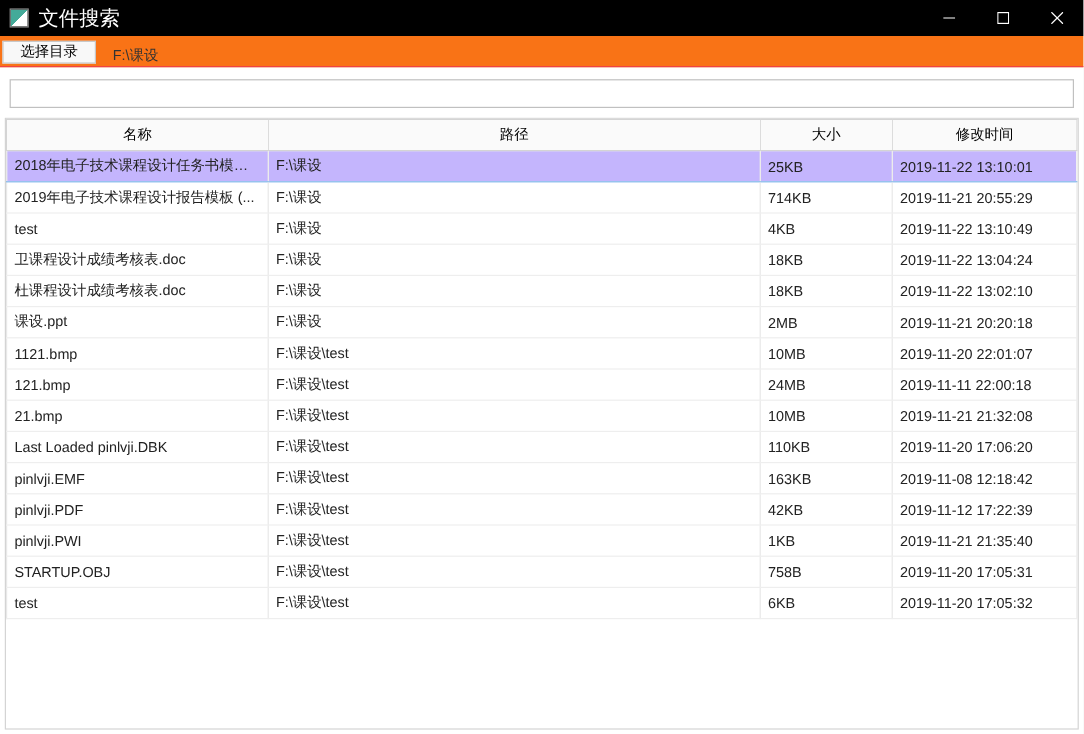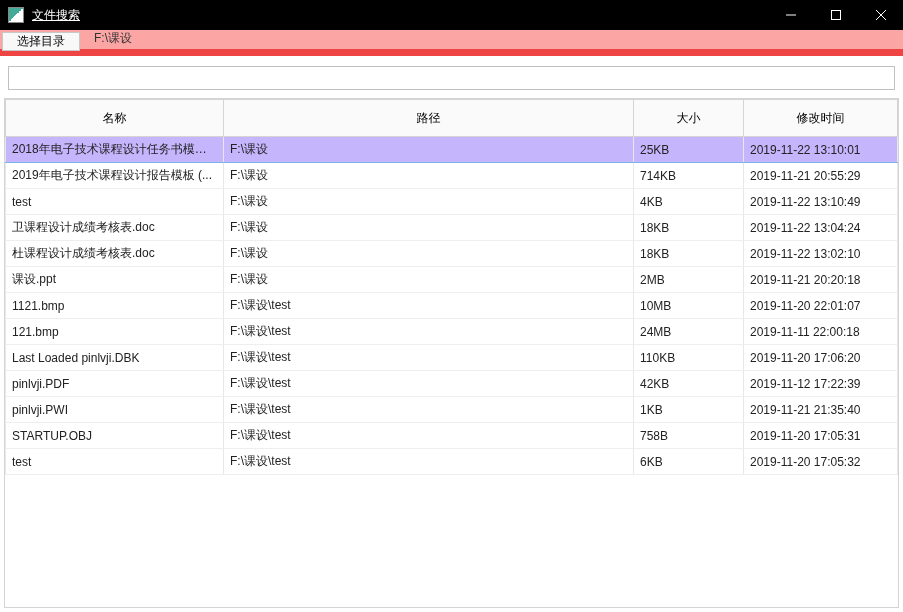--- a/index.html
+++ b/index.html
@@ -26,39 +26,39 @@
   align-items: center;
   padding-left: 8px;
 }
 .titlebar-icon {
   width: 16px;
   height: 16px;
   background: linear-gradient(135deg, #4a9 50%, #fff 50%);
   margin-right: 8px;
   border: 1px solid #888;
 }
-.titlebar-title { flex: 1; font-size: 12px; text-decoration: underline; }
+.titlebar-title { flex: 1; font-size: 17px; }
 .window-controls { display: flex; height: 100%; }
 .win-btn {
   width: 45px;
   height: 30px;
   display: flex;
   align-items: center;
   justify-content: center;
   color: #fff;
   cursor: pointer;
 }
 .win-btn svg { width: 10px; height: 10px; stroke: #fff; stroke-width: 1; fill: none; }
 
 .toolbar {
   height: 26px;
-  background: #fca5a5;
-  border-bottom: 7px solid #ef4444;
-  display: flex;
-  align-items: flex-start;
+  background: #f97316;
+  border-bottom: 1px solid #ef4444;
+  display: flex;
+  align-items: flex-end;
 }
 .toolbar-btn {
   padding: 0 14px;
   border: 1px solid #c8c8c8;
   background: #f8f8f8;
   display: flex;
   align-items: center;
   font-size: 12px;
   cursor: pointer;
   margin: 2px 0 2px 2px;
@@ -98,21 +98,21 @@
   border-collapse: collapse;
   table-layout: fixed;
   font-size: 12px;
 }
 thead th {
   background: #fafafa;
   border: 1px solid #d4d4d4;
   font-weight: normal;
   padding: 4px 6px;
   text-align: center;
-  height: 37px;
+  height: 26px;
   position: sticky;
   top: 0;
 }
 tbody td {
   border-left: 1px solid #e8e8e8;
   border-right: 1px solid #e8e8e8;
   border-bottom: 1px solid #eee;
   padding: 4px 6px;
   height: 24px;
   white-space: nowrap;
@@ -236,24 +236,36 @@
               <td>10MB</td>
               <td>2019-11-20 22:01:07</td>
             </tr>
             <tr>
               <td>121.bmp</td>
               <td>F:\课设\test</td>
               <td>24MB</td>
               <td>2019-11-11 22:00:18</td>
             </tr>
             <tr>
+              <td>21.bmp</td>
+              <td>F:\课设\test</td>
+              <td>10MB</td>
+              <td>2019-11-21 21:32:08</td>
+            </tr>
+            <tr>
               <td>Last Loaded pinlvji.DBK</td>
               <td>F:\课设\test</td>
               <td>110KB</td>
               <td>2019-11-20 17:06:20</td>
+            </tr>
+            <tr>
+              <td>pinlvji.EMF</td>
+              <td>F:\课设\test</td>
+              <td>163KB</td>
+              <td>2019-11-08 12:18:42</td>
             </tr>
             <tr>
               <td>pinlvji.PDF</td>
               <td>F:\课设\test</td>
               <td>42KB</td>
               <td>2019-11-12 17:22:39</td>
             </tr>
             <tr>
               <td>pinlvji.PWI</td>
               <td>F:\课设\test</td>

